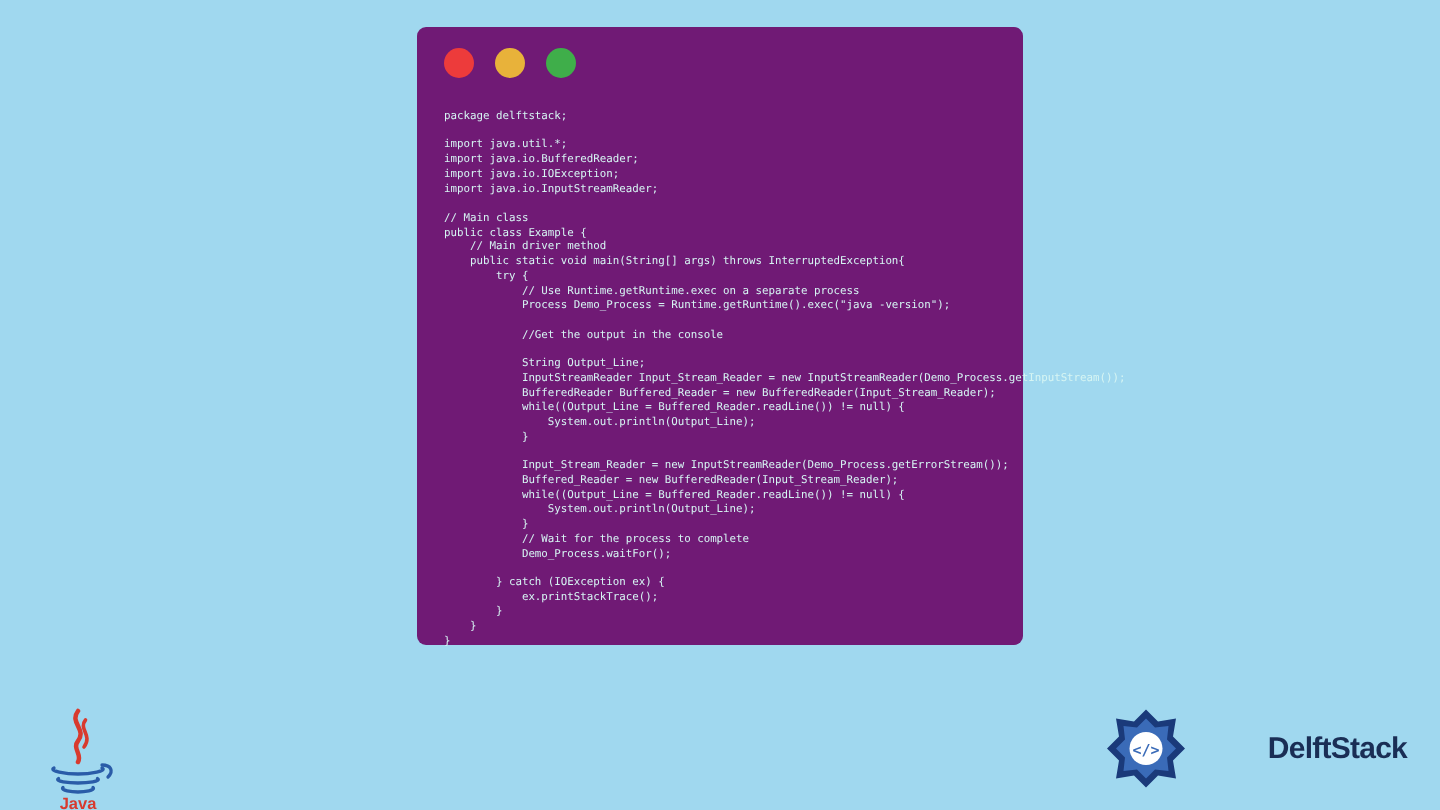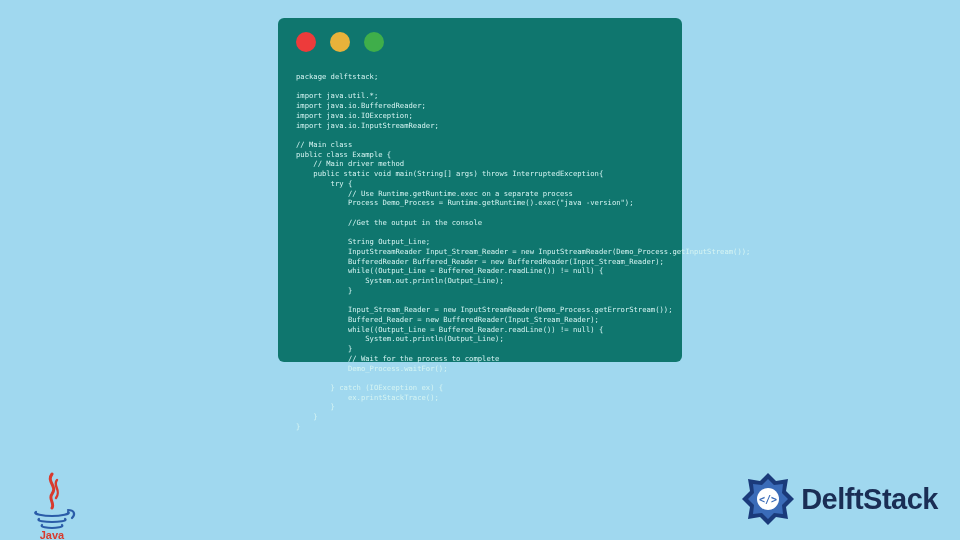--- a/index.html
+++ b/index.html
@@ -9,22 +9,22 @@
     background: #a0d8ef;
     position: relative;
     font-family: Arial, sans-serif;
     overflow: hidden;
   }
   .code-window {
     position: absolute;
     left: 278px;
     top: 18px;
     width: 404px;
-    height: 344px;
-    background: #0f766e;
+    height: 412px;
+    background: #701a75;
     border-radius: 6px;
   }
   .traffic-lights {
     display: flex;
     gap: 14px;
     padding: 14px 18px 8px 18px;
   }
   .dot {
     width: 20px;
     height: 20px;
@@ -54,24 +54,25 @@
     bottom: 14px;
     display: flex;
     align-items: center;
     gap: 6px;
   }
   .delft-badge {
     width: 54px;
     height: 54px;
   }
   .delft-text {
-    font-size: 29px;
+    font-size: 20px;
     font-weight: 600;
     color: #1a2e55;
     letter-spacing: -0.5px;
+    margin-left: 48px;
   }
 </style>
 </head>
 <body>
 
 <div class="code-window">
   <div class="traffic-lights">
     <div class="dot red"></div>
     <div class="dot yellow"></div>
     <div class="dot green"></div>

